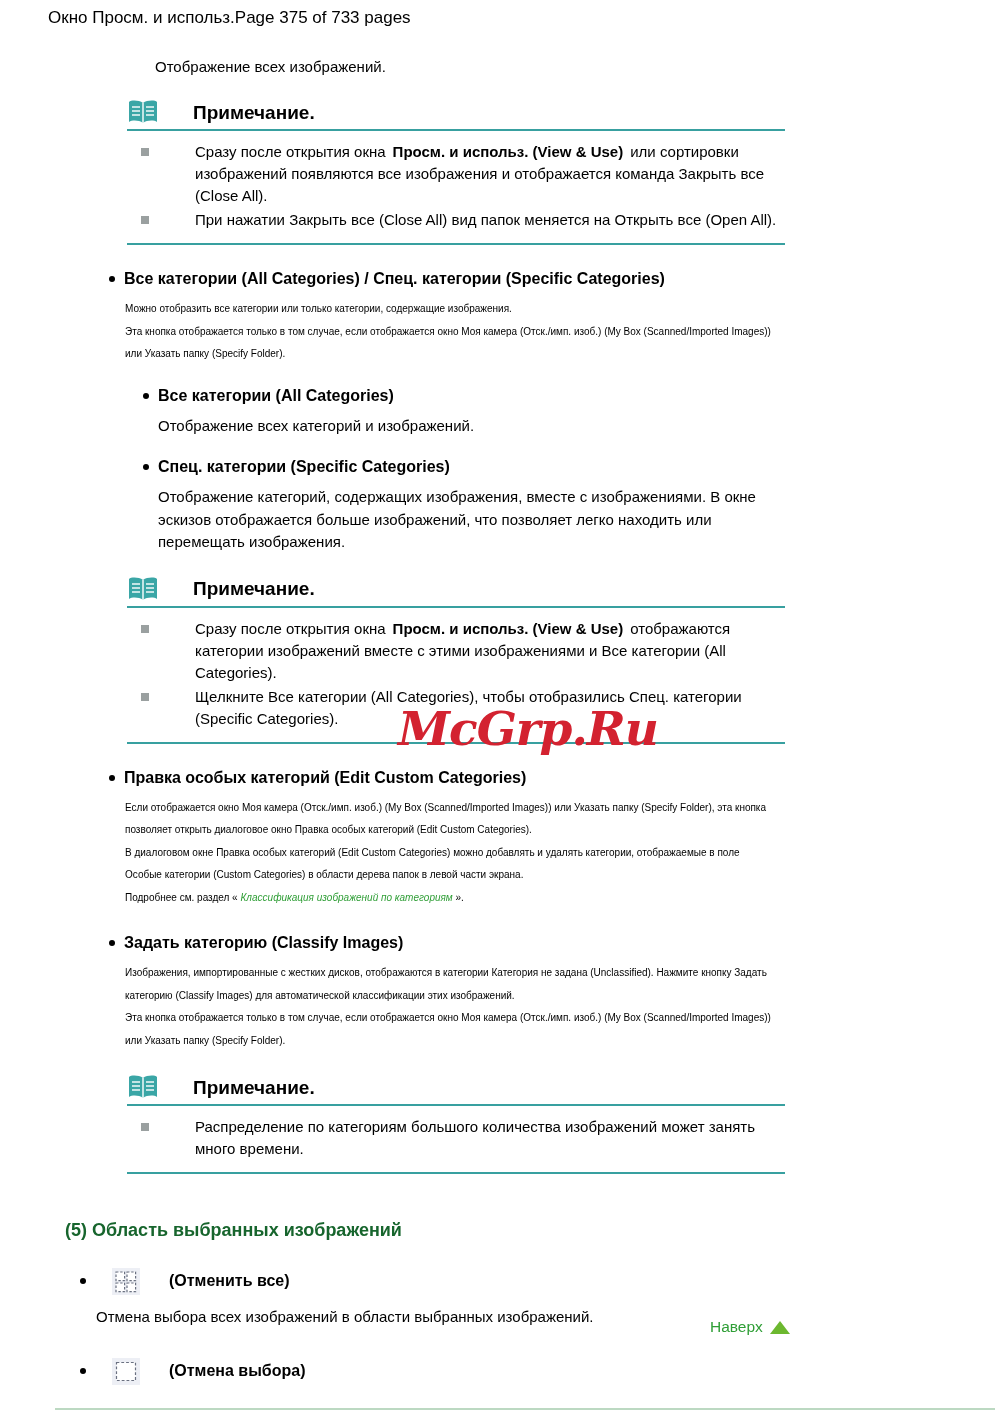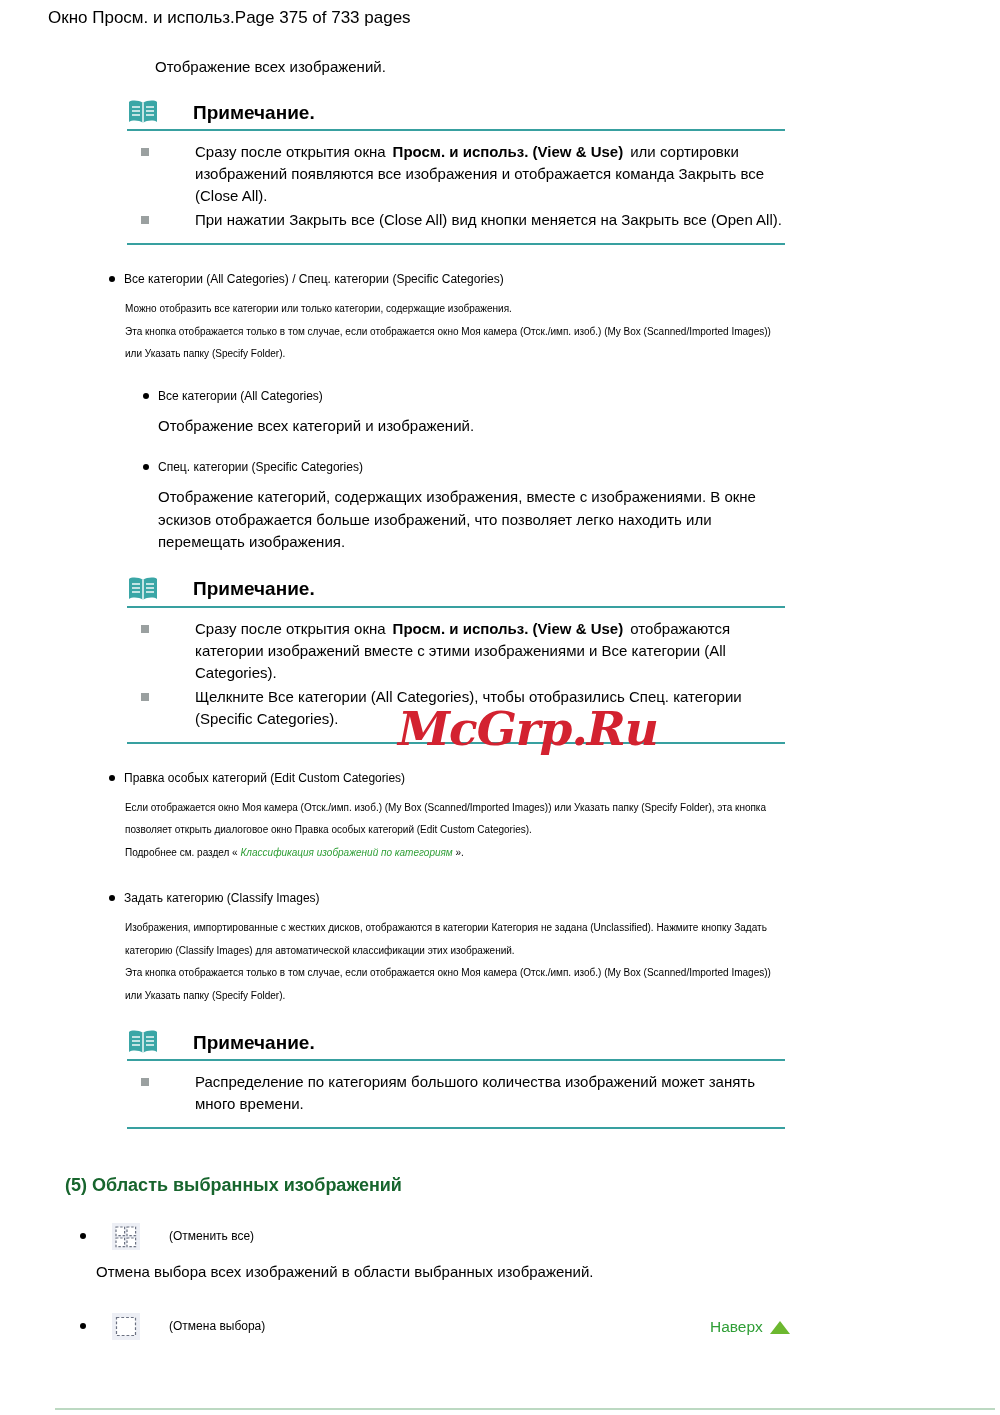--- a/index.html
+++ b/index.html
@@ -25,21 +25,21 @@
   .note-title{font-size:19px;font-weight:bold;}
   .note-body{border-top:2px solid var(--teal);border-bottom:2px solid var(--teal);padding:8px 0 12px;}
   .n-item{display:flex;line-height:22px;font-size:15px;margin-top:2px;gap:36px;}
   .n-sq{flex:none;width:8px;height:8px;background:var(--sq-gray);margin:7px 10px 0 14px;}
   .vb{font-weight:bold;margin:0 7px;}
 
   
   .b1{display:flex;margin:24px 0 0 109px;}
   .b2{display:flex;margin:20px 0 0 143px;}
   .dot{flex:none;width:6px;height:6px;border-radius:50%;background:#000;margin:7px 9px 0 0;}
-  .b-title{font-size:12px;font-weight:normal;line-height:20px;}
+  .b-title{font-size:16px;font-weight:bold;line-height:20px;}
   .p1{margin:9px 0 0 125px;width:652px;font-size:10px;line-height:22.5px;}
   .p2{margin:9px 0 0 158px;width:620px;font-size:15px;line-height:22.5px;}
 
   .green-link{color:var(--link-green);text-decoration:none;cursor:pointer;font-style:italic;}
 
   .sec-heading{margin:46px 0 0 65px;font-size:18px;font-weight:bold;color:var(--heading-green);}
 
   .icon-row{display:flex;align-items:center;margin:24px 0 0 80px;gap:16px;}
   .icon-row .dot{margin:0 9px 0 0;}
   .btn-icon{flex:none;margin-right:12px;display:inline-flex;}
@@ -86,21 +86,21 @@
       </span>
       <span class="note-title">Примечание.</span>
     </div>
     <div class="note-body">
       <div class="n-item">
         <span class="n-sq"></span>
         <span><span>Сразу после открытия окна</span><span class="vb">Просм. и использ. (View &amp; Use)</span><span>или сортировки изображений появляются все изображения и отображается команда Закрыть все (Close All).</span></span>
       </div>
       <div class="n-item">
         <span class="n-sq"></span>
-        <span>При нажатии Закрыть все (Close All) вид кнопки меняется на Закрыть все (Open All).</span>
+        <span>При нажатии Закрыть все (Close All) вид папок меняется на Открыть все (Open All).</span>
       </div>
     </div>
   </div>
 
   <div class="b1">
     <span class="dot"></span>
     <span class="b-title">Все категории (All Categories) / Спец. категории (Specific Categories)</span>
   </div>
   <div class="p1">
     <div>Можно отобразить все категории или только категории, содержащие изображения.</div>
@@ -148,20 +148,21 @@
       </div>
     </div>
   </div>
 
   <div class="b1">
     <span class="dot"></span>
     <span class="b-title">Правка особых категорий (Edit Custom Categories)</span>
   </div>
   <div class="p1">
     <div>Если отображается окно Моя камера (Отск./имп. изоб.) (My Box (Scanned/Imported Images)) или Указать папку (Specify Folder), эта кнопка позволяет открыть диалоговое окно Правка особых категорий (Edit Custom Categories).</div>
+    <div>В диалоговом окне Правка особых категорий (Edit Custom Categories) можно добавлять и удалять категории, отображаемые в поле Особые категории (Custom Categories) в области дерева папок в левой части экрана.</div>
     <div><span>Подробнее см. раздел «</span> <a class="green-link">Классификация изображений по категориям</a> <span>».</span></div>
   </div>
 
   <div class="b1">
     <span class="dot"></span>
     <span class="b-title">Задать категорию (Classify Images)</span>
   </div>
   <div class="p1">
     <div>Изображения, импортированные с жестких дисков, отображаются в категории Категория не задана (Unclassified). Нажмите кнопку Задать категорию (Classify Images) для автоматической классификации этих изображений.</div>
     <div>Эта кнопка отображается только в том случае, если отображается окно Моя камера (Отск./имп. изоб.) (My Box (Scanned/Imported Images)) или Указать папку (Specify Folder).</div>

